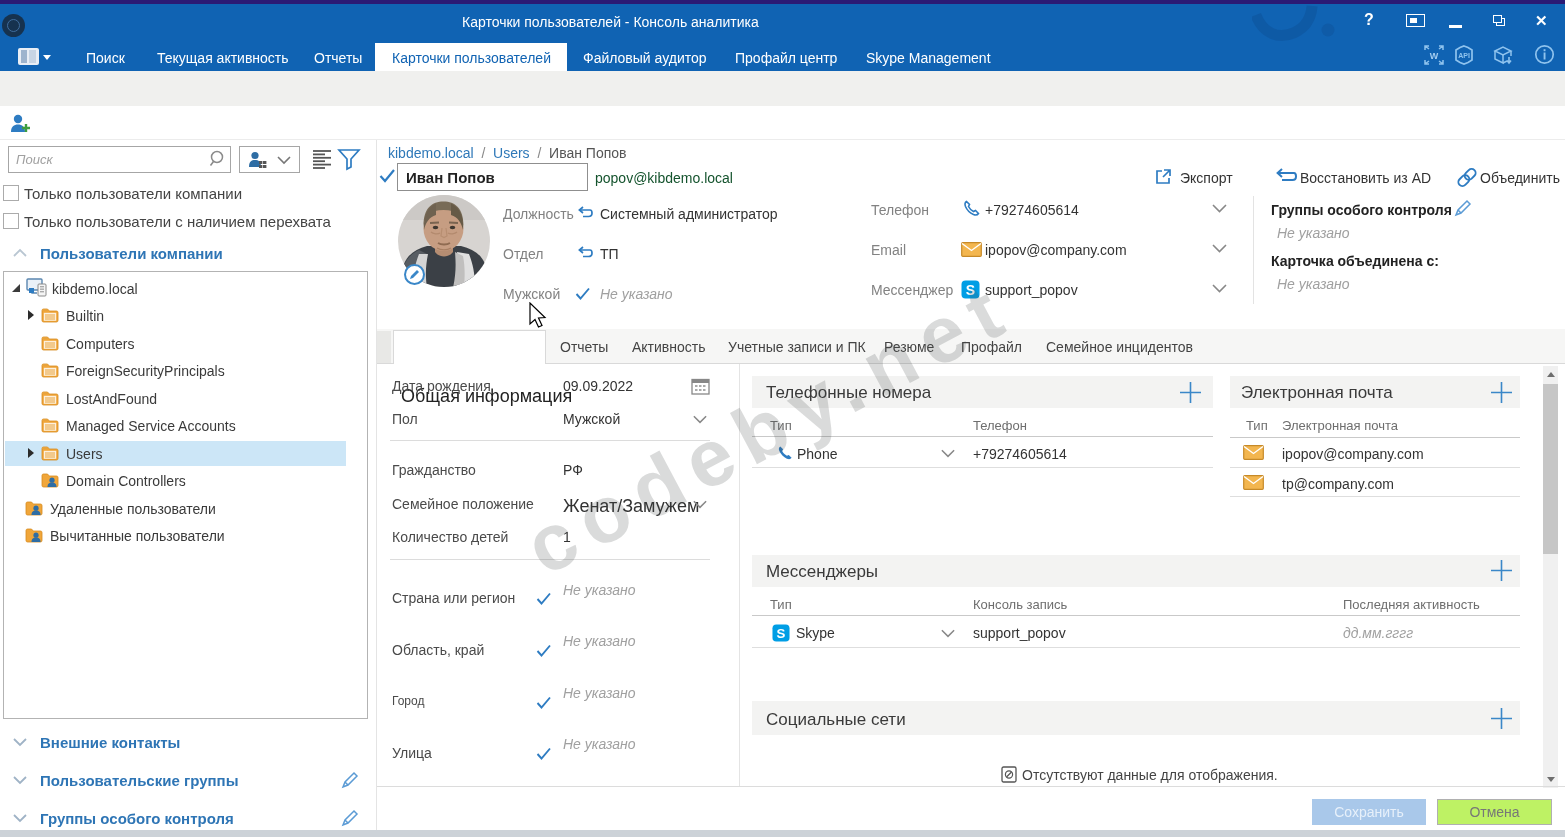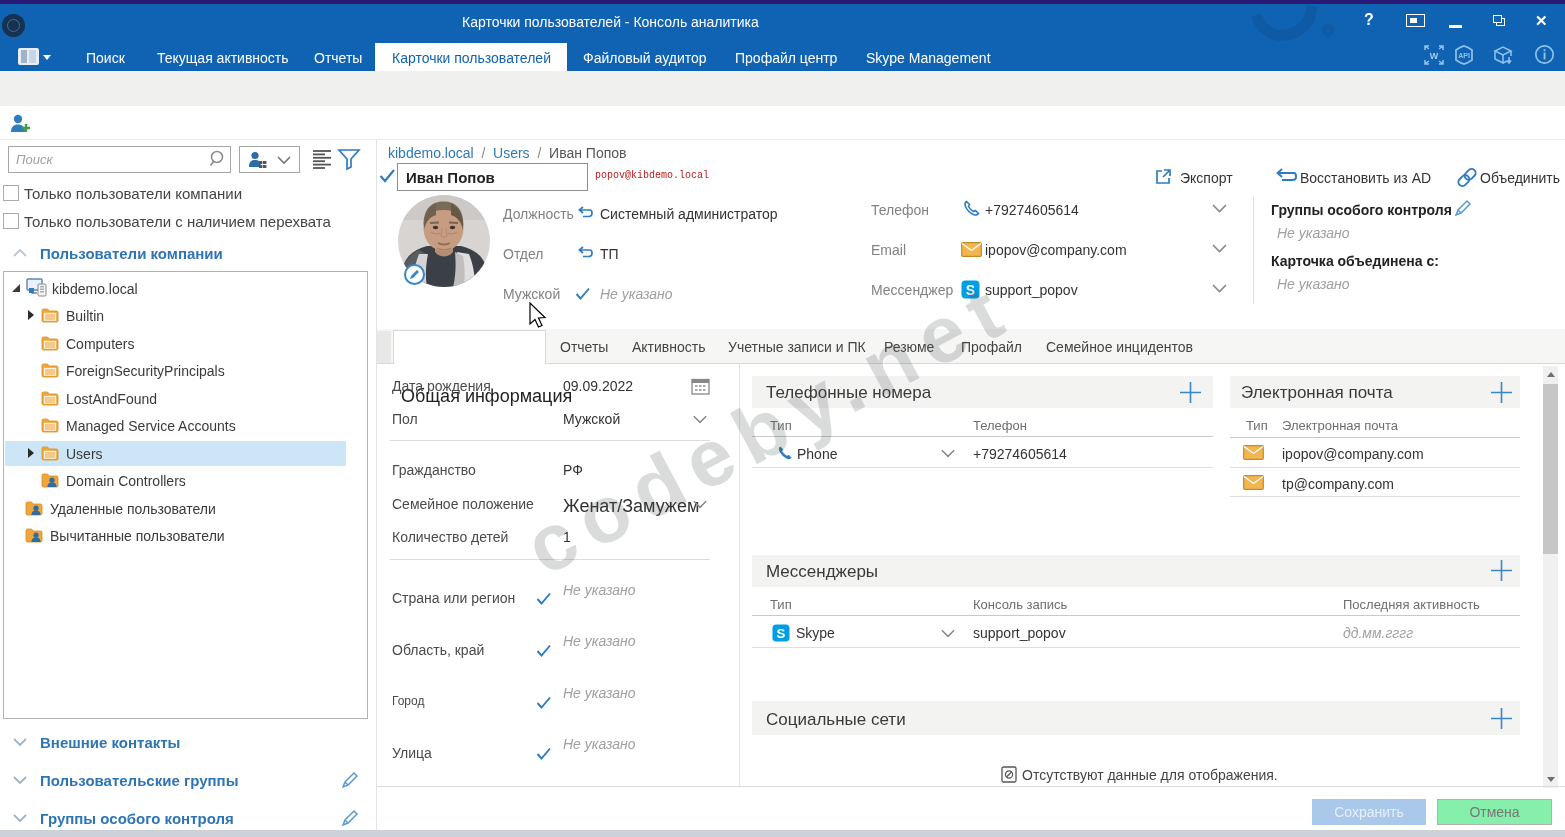--- a/index.html
+++ b/index.html
@@ -242,21 +242,21 @@
   </svg>
 
 <div class="abs" style="left:388px;top:145px;font-size:14px;color:#888;">
   <span class="blue">kibdemo.local</span>&nbsp; / &nbsp;<span class="blue">Users</span>&nbsp; / &nbsp;<span style="color:#555;">Иван Попов</span>
 </div>
 <svg class="abs" style="left:379px;top:168px;" width="17" height="15" viewBox="0 0 17 15">
     <path d="M1.5 8 L6 13 L15 2" fill="none" stroke="#2e7cc2" stroke-width="2.2"></path>
   </svg>
 <div class="abs" style="left:397px;top:163px;width:191px;height:28px;background:#fff;border:1px solid #8f8f8f;"></div>
 <div class="abs" style="left:406px;top:169px;font-size:15px;font-weight:bold;color:#222;">Иван Попов</div>
-<div class="abs" style="left:595px;top:170px;font-size:10px;color:#b91c1c;font-family:Liberation Mono, monospace;">popov@kibdemo.local</div>
+<div class="abs" style="left:595px;top:170px;font-size:14px;color:#14532d;">popov@kibdemo.local</div>
 
 <svg class="abs" style="left:1154px;top:168px;" width="19" height="18" viewBox="0 0 19 18">
   <path d="M8 3 L3 3 L3 15 L15 15 L15 10" fill="none" stroke="#2e7cc2" stroke-width="1.7"></path>
   <path d="M10 2 L16 2 L16 8 M16 2 L9 9" fill="none" stroke="#2e7cc2" stroke-width="1.7"></path>
 </svg>
 <div class="abs" style="left:1180px;top:170px;font-size:14px;color:#333;">Экспорт</div>
 <svg class="abs" style="left:1274px;top:167px;" width="24" height="19" viewBox="0 0 24 19">
   <path d="M4 6 L20 6 C22 6 22 8.5 22 9.5 C22 12 20.5 13 18.5 13 L8 13" fill="none" stroke="#2e7cc2" stroke-width="2"></path>
   <path d="M8 2 L3.6 6 L8 10" fill="none" stroke="#2e7cc2" stroke-width="2"></path>
 </svg>
@@ -495,21 +495,21 @@
 </svg>
 <div class="abs" style="left:1022px;top:767px;font-size:14px;color:#444;">Отсутствуют данные для отображения.</div>
 
 <div class="abs" style="left:1543px;top:366px;width:15px;height:422px;background:#f0f0f0;"></div>
 <div class="abs" style="left:1547px;top:372px;width:0;height:0;border-left:4px solid transparent;border-right:4px solid transparent;border-bottom:5px solid #6e6e6e;"></div>
 <div class="abs" style="left:1543px;top:384px;width:15px;height:170px;background:#c6c6c6;"></div>
 <div class="abs" style="left:1547px;top:777px;width:0;height:0;border-left:4px solid transparent;border-right:4px solid transparent;border-top:5px solid #6e6e6e;"></div>
 
 <div class="abs" style="left:377px;top:786px;width:1188px;height:1px;background:#dcdcdc;"></div>
 <div class="abs" style="left:1312px;top:799px;width:114px;height:26px;background:#a9c8ea;color:#e7f0fa;font-size:14px;text-align:center;line-height:26px;">Сохранить</div>
-<div class="abs" style="left:1437px;top:799px;width:115px;height:26px;background:#86efac;border:1px solid #b0b0b0;color:#777;font-size:14px;text-align:center;line-height:24px;">Отмена</div>
+<div class="abs" style="left:1437px;top:799px;width:115px;height:26px;background:#bef264;border:1px solid #b0b0b0;color:#777;font-size:14px;text-align:center;line-height:24px;">Отмена</div>
 <div class="abs" style="left:0;top:830px;width:1565px;height:7px;background:#ccd2d8;"></div>
 
 <svg class="abs" style="left:528px;top:302px;z-index:60;" width="20" height="28" viewBox="0 0 20 28">
   <path d="M2 1 L2 22 L7 17.5 L10.5 25 L14 23.5 L10.5 16 L17 15.5 Z" fill="#fff" stroke="#000" stroke-width="1.2"></path>
 </svg>
 
 <svg class="abs" style="left:0;top:0;z-index:40;pointer-events:none;" width="1565" height="837">
     <text x="545" y="577" transform="rotate(-28 545 577)" font-family="Liberation Sans" font-weight="bold" font-size="80" letter-spacing="12" fill="rgba(70,75,75,0.20)">codeby.net</text>
   </svg>
 

